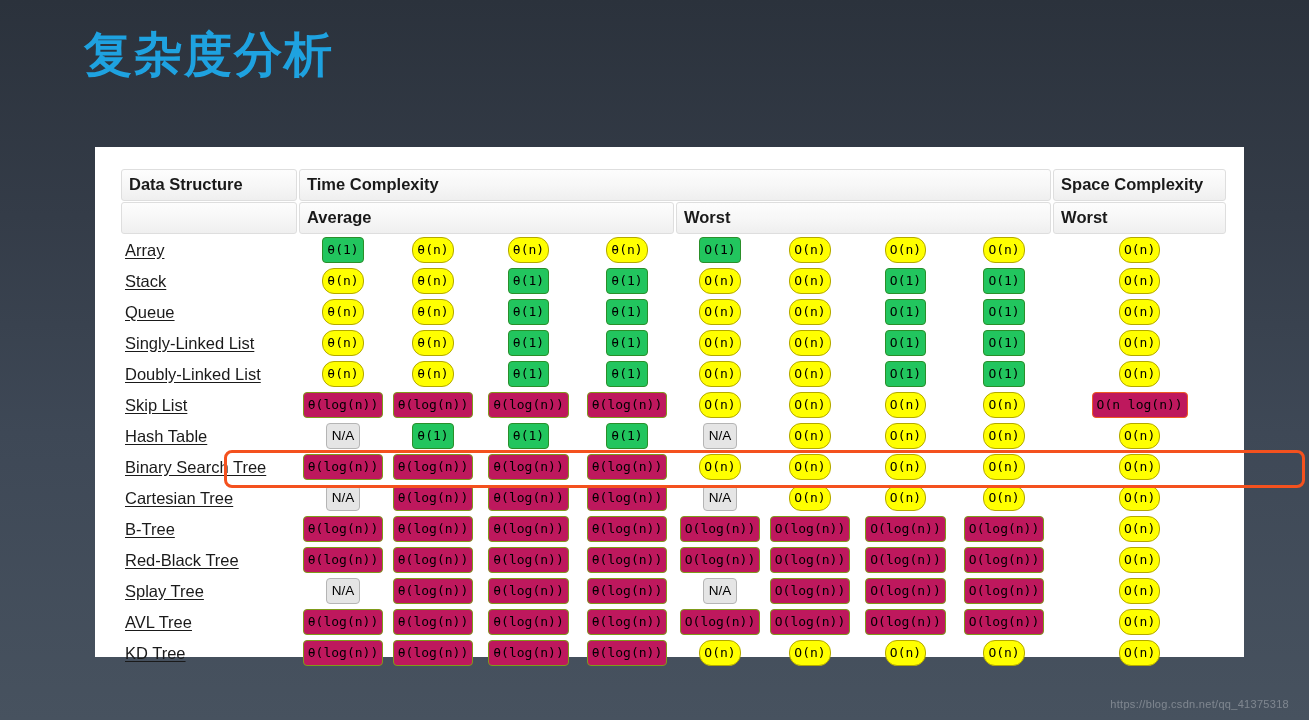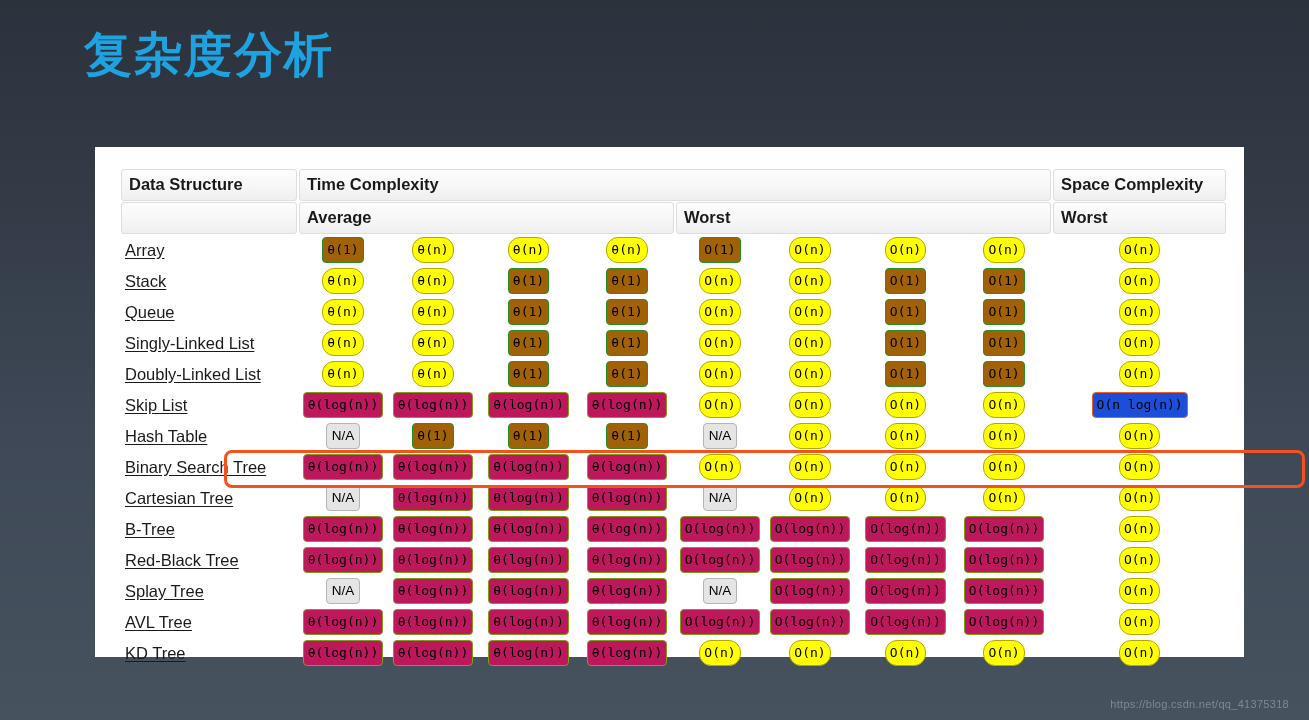--- a/index.html
+++ b/index.html
@@ -95,24 +95,24 @@
     line-height: 1;
     padding: 5px 4px 6px 4px;
     border-radius: 4px;
     border: 1px solid;
     white-space: nowrap;
     color: #000000;
     font-weight: 400;
     min-width: 40px;
     text-align: center;
   }
-  .badge.green  { background: #a16207; border-color: #2a8f2a; text-align: right; }
+  .badge.green  { background: #22c55e; border-color: #2a8f2a; text-align: right; }
   .badge.lime   { background: #be185d; border-color: #7f9b1a; }
   .badge.yellow { background: #ffff00; border-color: #b3a800; border-radius: 12px; }
-  .badge.orange { background: #1d4ed8; border-color: #f05c22; }
+  .badge.orange { background: #be185d; border-color: #f05c22; }
   .badge.na     { background: #e5e5e5; border-color: #b5b5b5; font-family: "Liberation Sans", sans-serif; font-size: 13.5px; min-width: 34px; }
 
   
   #hash-table-highlight {
     position: absolute;
     left: 129px;
     top: 421px;
     width: 1081px;
     height: 38px;
     border: 3px solid #f4511e;

